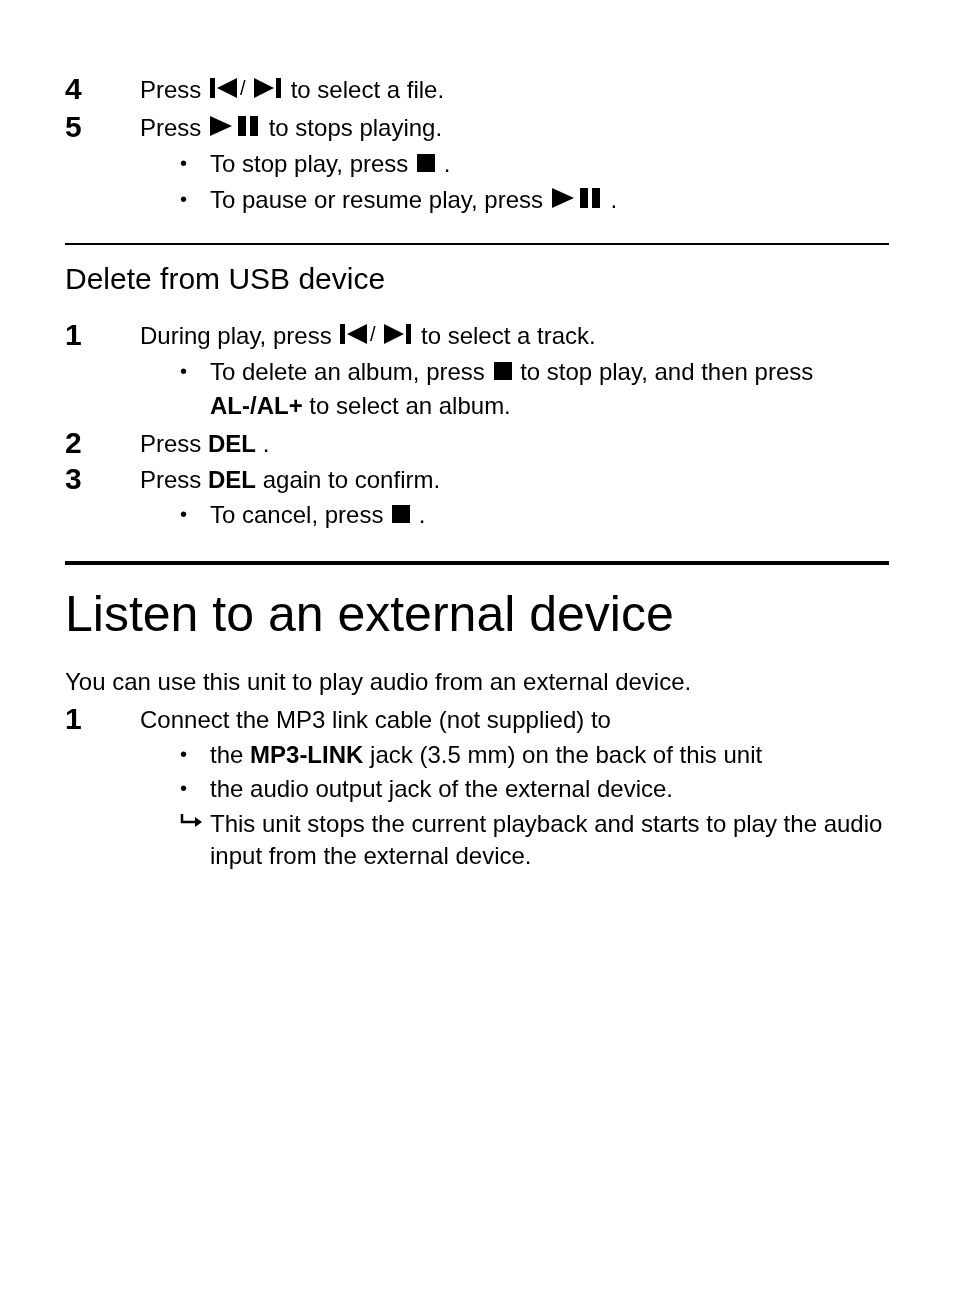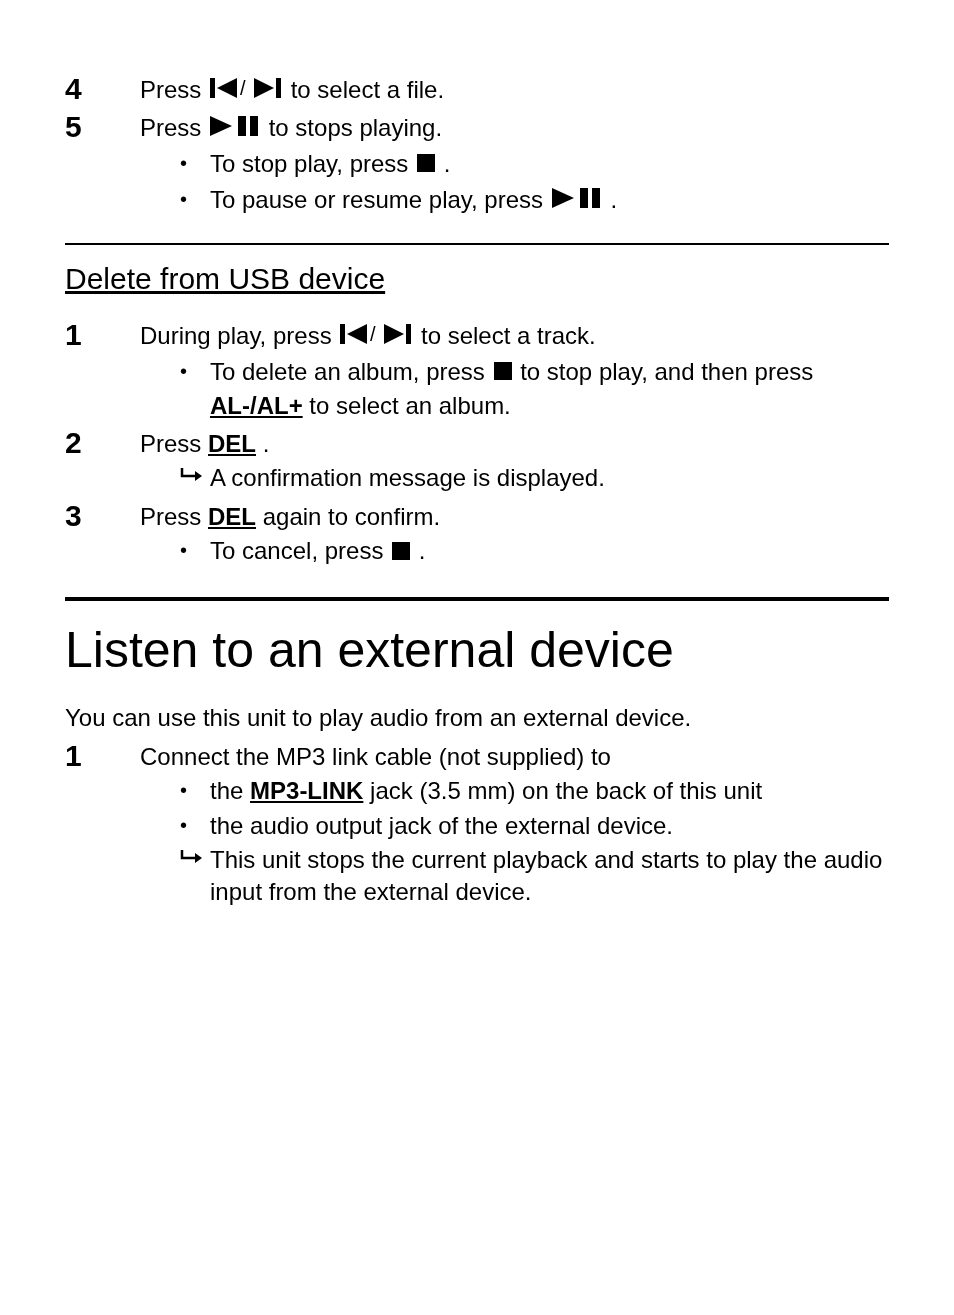--- a/index.html
+++ b/index.html
@@ -51,36 +51,35 @@
     flex: 0 0 30px;
   }
   .sub-arrow svg { display:block; margin-top:6px;}
   .icon {
     display: inline-block;
     vertical-align: middle;
     position: relative;
     top: -1px;
     margin: 0 2px;
   }
-  .bold { font-weight: 600; text-decoration: underline; }
+  .bold { font-weight: 600; }
   hr.thin {
     border: none;
     border-top: 2px solid #000;
     margin: 24px 0 14px 0;
   }
   hr.thick {
     border: none;
     border-top: 4px solid #000;
     margin: 26px 0 16px 0;
   }
   h2.sub-head {
     font-size: 30px;
     font-weight: 400;
     margin: 6px 0 18px 0;
-    text-decoration: underline;
   }
   h1.main-head {
     font-size: 50px;
     font-weight: 400;
     margin: 6px 0 18px 0;
   }
   .intro {
     margin: 0 0 4px 0;
   }
 </style>
@@ -191,92 +190,79 @@
   </div>
 </div>
 
 <div class="step">
   <div class="step-num">2</div>
   <div class="step-body">
     <span>Press </span>
     <span class="bold">DEL</span>
     <span> .</span>
 
+  </div>
+</div>
+
+<div class="step">
+  <div class="step-num">3</div>
+  <div class="step-body">
+    <span>Press </span>
+    <span class="bold">DEL</span>
+    <span> again to confirm.</span>
+
+    <div class="sub">
+      <div class="sub-bullet">•</div>
+      <div class="sub-body">
+        <span>To cancel, press </span>
+        <span class="icon">
+          <svg width="18" height="18" viewBox="0 0 18 18">
+              <rect x="0" y="0" width="18" height="18" fill="#000"></rect>
+            </svg>
+        </span>
+        <span> .</span>
+      </div>
+    </div>
+  </div>
+</div>
+
+<hr class="thick">
+
+<h1 class="main-head">Listen to an external device</h1>
+
+<p class="intro">You can use this unit to play audio from an external device.</p>
+
+<div class="step">
+  <div class="step-num">1</div>
+  <div class="step-body">
+    <span>Connect the MP3 link cable (not supplied) to</span>
+
+    <div class="sub">
+      <div class="sub-bullet">•</div>
+      <div class="sub-body">
+        <span>the </span>
+        <span class="bold">MP3-LINK</span>
+        <span> jack (3.5 mm) on the back of this unit</span>
+      </div>
+    </div>
+
+    <div class="sub">
+      <div class="sub-bullet">•</div>
+      <div class="sub-body">
+        <span>the audio output jack of the external device.</span>
+      </div>
+    </div>
+
     <div class="sub">
       <div class="sub-arrow">
         <svg width="22" height="16" viewBox="0 0 22 16">
             <g fill="none" stroke="#000" stroke-width="2.5">
               <path d="M2 0 L2 8 L17 8"></path>
             </g>
             <polygon points="15,3 22,8 15,13" fill="#000"></polygon>
           </svg>
       </div>
       <div class="sub-body">
-        <span>A confirmation message is displayed.</span>
-      </div>
-    </div>
-  </div>
-</div>
-
-<div class="step">
-  <div class="step-num">3</div>
-  <div class="step-body">
-    <span>Press </span>
-    <span class="bold">DEL</span>
-    <span> again to confirm.</span>
-
-    <div class="sub">
-      <div class="sub-bullet">•</div>
-      <div class="sub-body">
-        <span>To cancel, press </span>
-        <span class="icon">
-          <svg width="18" height="18" viewBox="0 0 18 18">
-              <rect x="0" y="0" width="18" height="18" fill="#000"></rect>
-            </svg>
-        </span>
-        <span> .</span>
-      </div>
-    </div>
-  </div>
-</div>
-
-<hr class="thick">
-
-<h1 class="main-head">Listen to an external device</h1>
-
-<p class="intro">You can use this unit to play audio from an external device.</p>
-
-<div class="step">
-  <div class="step-num">1</div>
-  <div class="step-body">
-    <span>Connect the MP3 link cable (not supplied) to</span>
-
-    <div class="sub">
-      <div class="sub-bullet">•</div>
-      <div class="sub-body">
-        <span>the </span>
-        <span class="bold">MP3-LINK</span>
-        <span> jack (3.5 mm) on the back of this unit</span>
-      </div>
-    </div>
-
-    <div class="sub">
-      <div class="sub-bullet">•</div>
-      <div class="sub-body">
-        <span>the audio output jack of the external device.</span>
-      </div>
-    </div>
-
-    <div class="sub">
-      <div class="sub-arrow">
-        <svg width="22" height="16" viewBox="0 0 22 16">
-            <g fill="none" stroke="#000" stroke-width="2.5">
-              <path d="M2 0 L2 8 L17 8"></path>
-            </g>
-            <polygon points="15,3 22,8 15,13" fill="#000"></polygon>
-          </svg>
-      </div>
-      <div class="sub-body">
         <span>This unit stops the current playback and starts to play the audio input from the external device.</span>
       </div>
     </div>
   </div>
 </div>
 
 </body></html>

